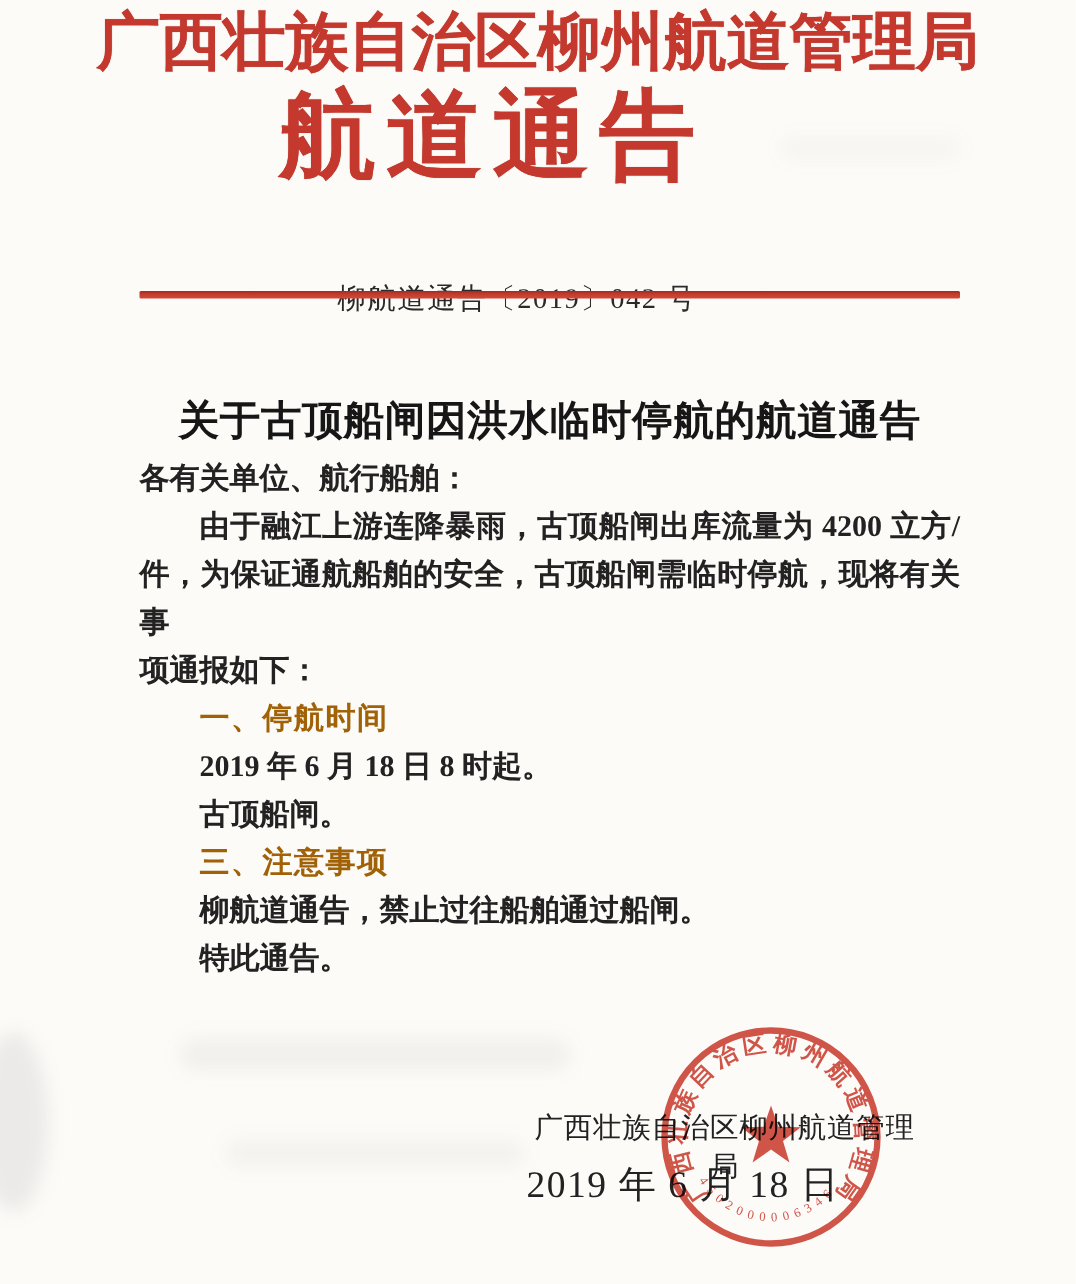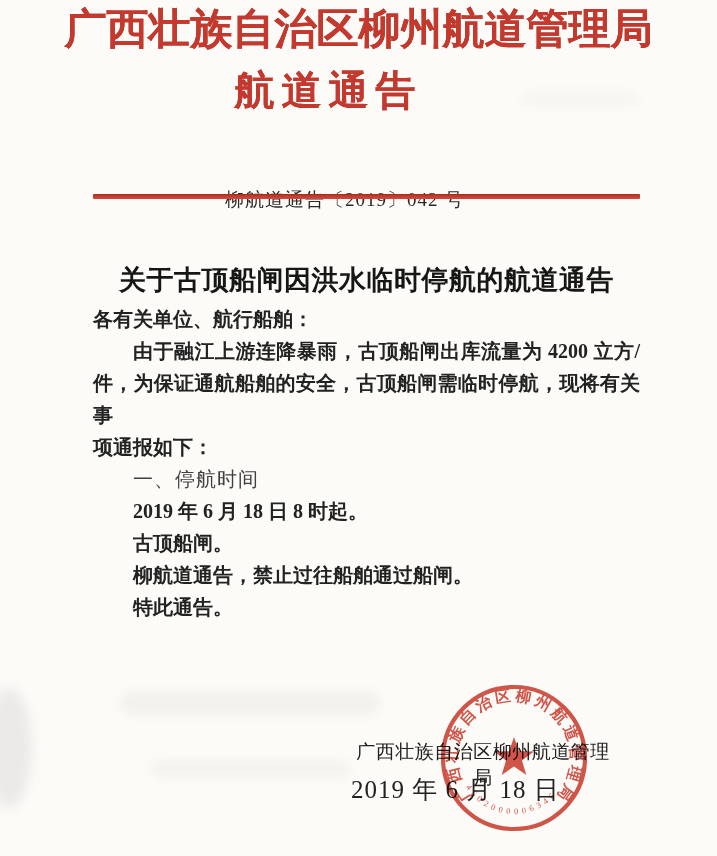--- a/index.html
+++ b/index.html
@@ -13,21 +13,21 @@
 
   
   .agency-line{
     position:absolute;top:4px;left:0;width:717px;
     text-align:center;font-weight:bold;font-size:42px;line-height:50px;
     color:#c4382d;letter-spacing:0px;
     text-shadow:0 0 .5px #a52e24;
   }
   .doctype-line{
     position:absolute;top:62px;left:0;width:657px;
-    text-align:center;font-weight:bold;font-size:40px;line-height:58px;
+    text-align:center;font-weight:bold;font-size:64px;line-height:58px;
     color:#c4382d;letter-spacing:7px;
     text-shadow:0 0 .5px #a52e24;
   }
   .doc-number{
     position:absolute;top:164px;left:93px;width:547px;
     text-align:center;font-size:19px;line-height:26px;color:#2a2a2a;
     transform:translateX(-22px);
     letter-spacing:1px;
     margin-top:23px;
   }
@@ -49,21 +49,21 @@
     position:absolute;top:303px;left:93px;width:547px;
     font-size:20px;line-height:32px;color:#222;
   }
   .bline{min-height:32px;font-weight:bold;}
   .indent{text-indent:2em;}
   .stretch{
     text-align:justify;text-align-last:justify;text-justify:inter-character;
   }
   .sec-head{
     font-family:"Liberation Sans","DejaVu Sans",sans-serif;
-    font-weight:normal;color:#404040;letter-spacing:1px;
+    font-weight:bold;color:#a16207;letter-spacing:1px;
   }
 
   
   .sig-agency{
     position:absolute;top:739px;left:351px;width:264px;
     font-size:19px;letter-spacing:0.5px;text-align:center;color:#222;
   }
   .sig-date{
     position:absolute;top:773px;left:351px;width:264px;
     font-size:25px;letter-spacing:1px;color:#222;
@@ -108,20 +108,21 @@
 
   <div class="body-block">
     <div class="bline">各有关单位、航行船舶：</div>
     <div class="bline indent stretch">由于融江上游连降暴雨，古顶船闸出库流量为 4200 立方/</div>
     <div class="bline stretch">件，为保证通航船舶的安全，古顶船闸需临时停航，现将有关事</div>
     <div class="bline">项通报如下：</div>
 
     <div class="bline indent sec-head">一、停航时间</div>
     <div class="bline indent">2019 年 6 月 18 日 8 时起。</div>
     <div class="bline indent">古顶船闸。</div>
+    <div class="bline indent sec-head">三、注意事项</div>
     <div class="bline indent">柳航道通告，禁止过往船舶通过船闸。</div>
     <div class="bline indent">特此通告。</div>
   </div>
 
   <div class="sig-agency">广西壮族自治区柳州航道管理局</div>
   <div class="sig-date">2019 年 6 月 18 日</div>
 
   <svg class="seal" viewBox="0 0 156 156" aria-hidden="true">
     <circle cx="78" cy="78" r="71" fill="none" stroke="#d0493d" stroke-width="4.2"></circle>
     <path id="sealTopArc" d="M 37.7,118.3 A 57,57 0 1 1 118.3,118.3" fill="none"></path>

